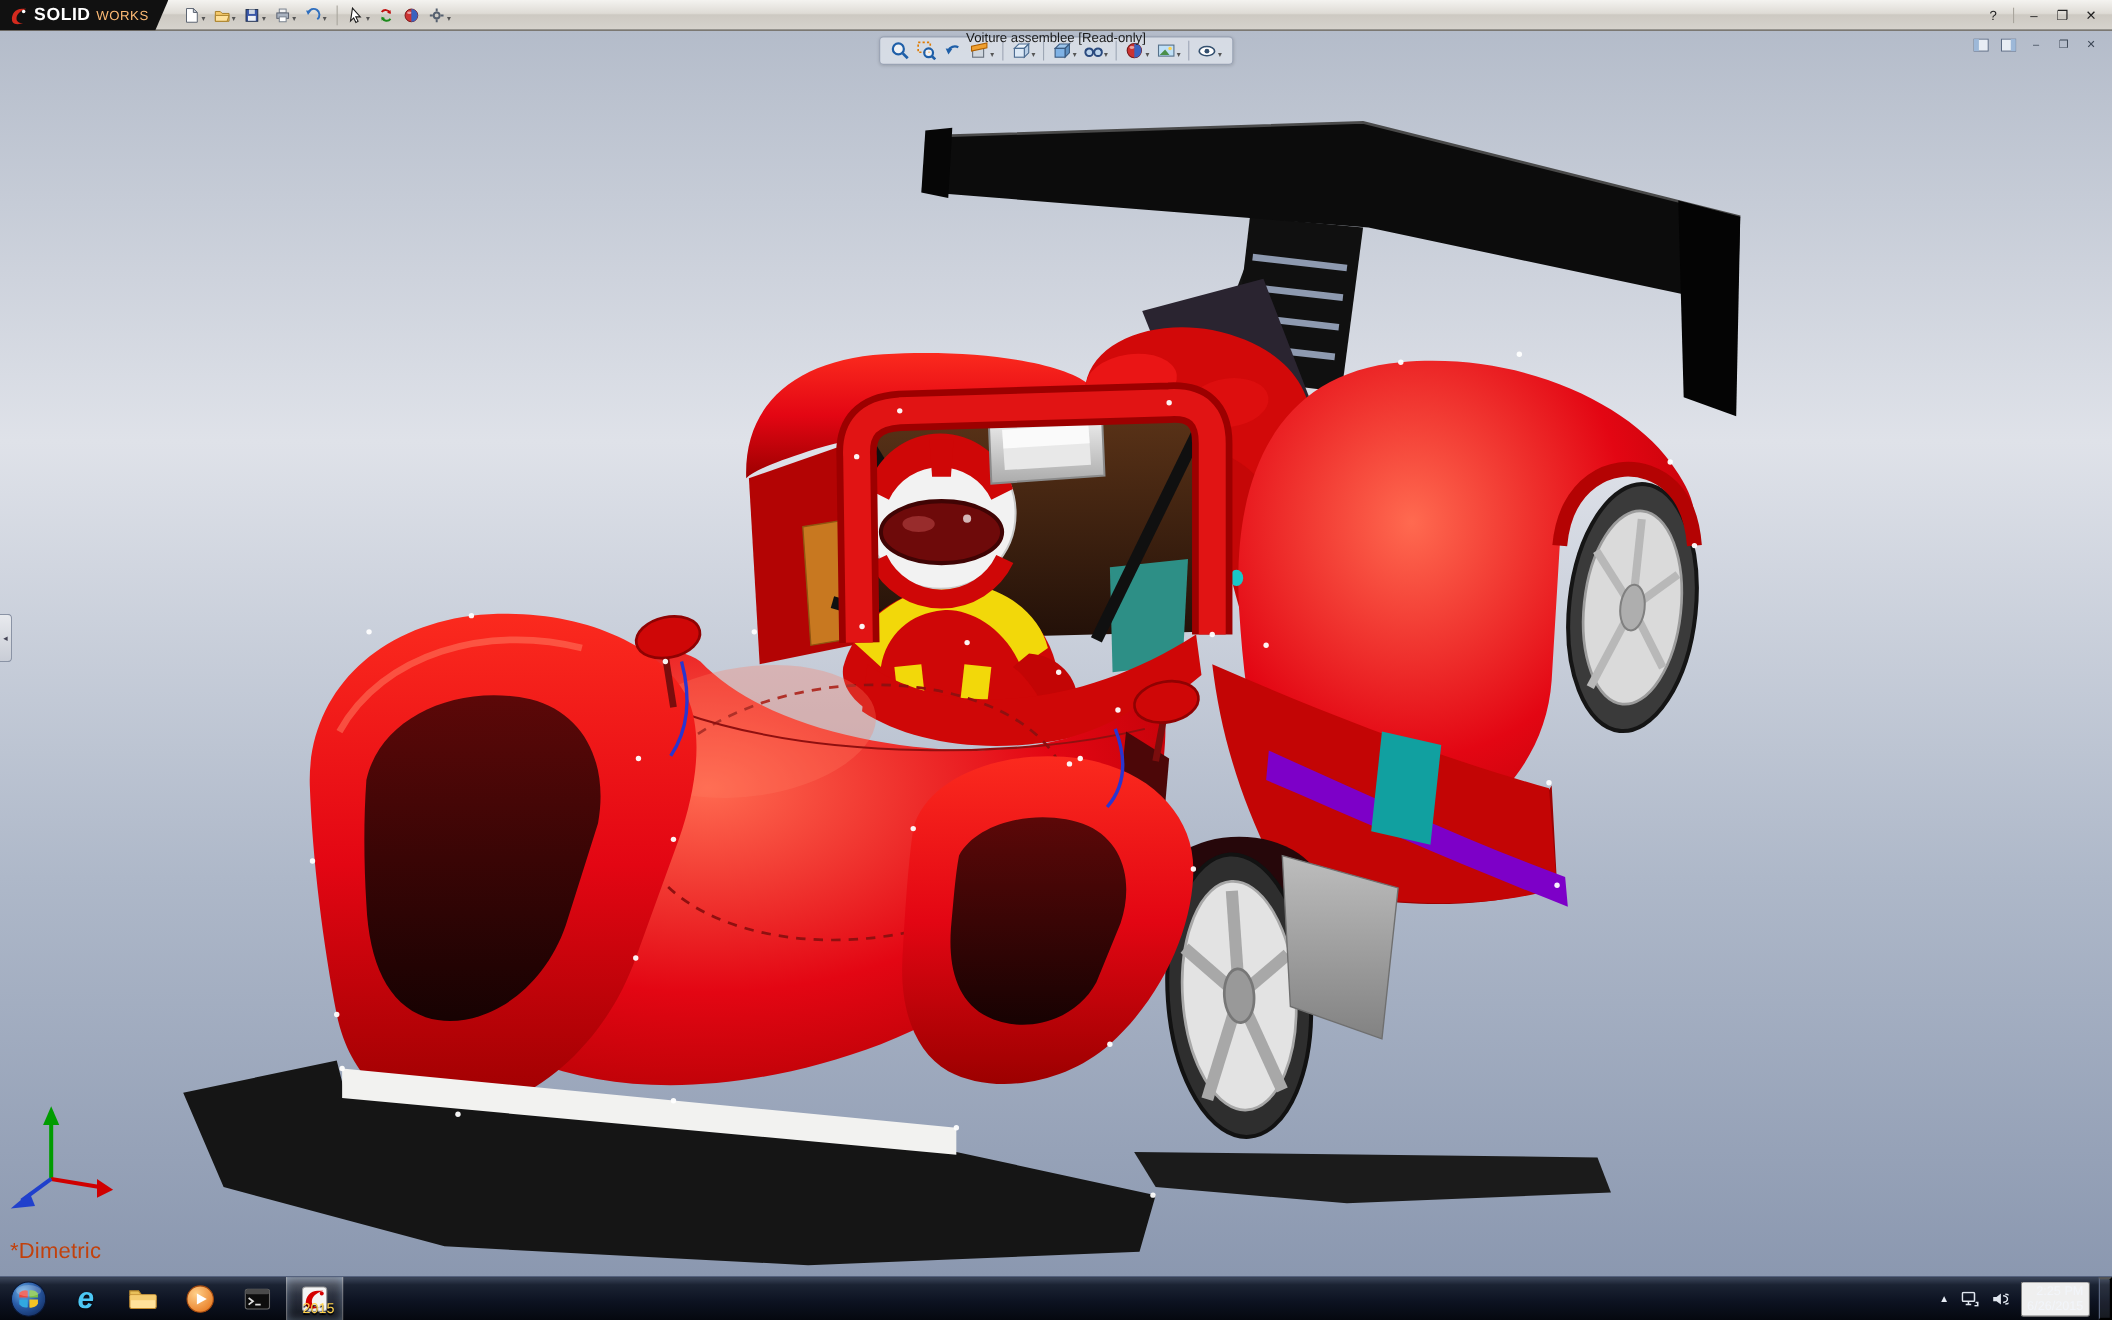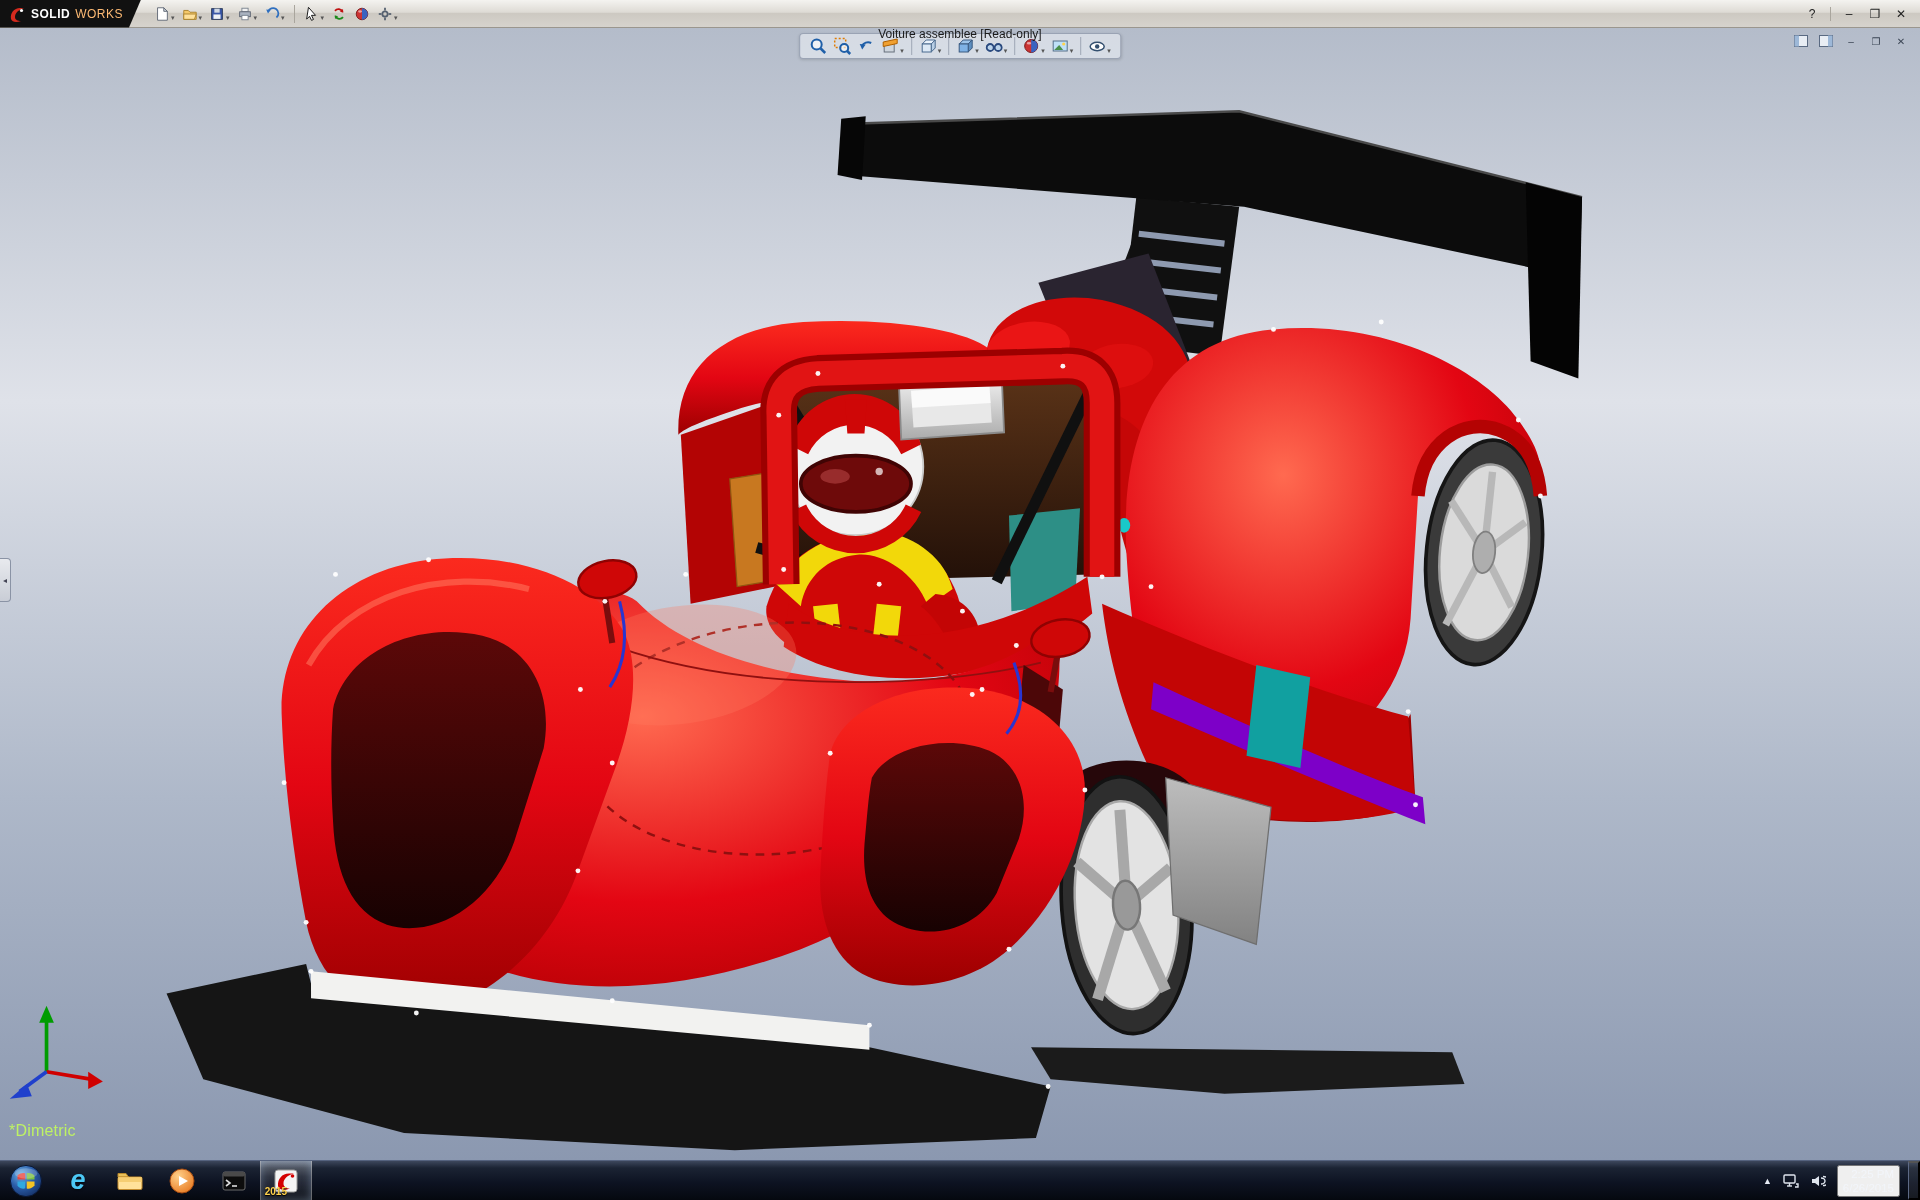--- a/index.html
+++ b/index.html
@@ -13,21 +13,21 @@
     background:linear-gradient(#f4f3f0,#dedbd5 45%,#cdc9c2 50%,#d6d3cd);
     border-bottom:1px solid #9a968e;
     display:flex; align-items:center; z-index:50;
   }
   .brand {
     height:28px; padding:0 18px 0 8px; background:#111;
     clip-path:polygon(0 0,100% 0,calc(100% - 12px) 100%,0 100%);
     display:flex; align-items:center; gap:5px; flex:0 0 auto;
   }
   .brand .mark { width:18px; height:18px; }
-  .brand .b-bold { color:#fff; font-weight:bold; font-size:12px; letter-spacing:.5px; }
+  .brand .b-bold { color:#fff; font-weight:bold; font-size:16px; letter-spacing:.5px; }
   .brand .b-light { color:#fdba74; font-size:12px; letter-spacing:.5px; }
   .tb-tools { display:flex; align-items:center; gap:1px; margin-left:10px; }
   .tb-btn { display:flex; align-items:flex-end; gap:1px; padding:2px 3px; background:transparent; border:0; cursor:default; }
   .caret { font-size:7px; color:#555; line-height:8px; }
   .tb-sep { width:1px; height:18px; background:#a9a59d; margin:0 5px; }
   .title-center {
     position:absolute; left:50%; transform:translateX(-50%);
     font-size:12px; color:#1a1a1a; line-height:28px; white-space:nowrap;margin-top:40px;
   }
   .win-ctrls { margin-left:auto; display:flex; align-items:center; gap:4px; padding-right:8px; }
@@ -53,39 +53,39 @@
     font-size:10px; color:#3c4655; background:transparent; border:0; }
 
   .left-tab {
     position:absolute; left:0; top:530px; width:11px; height:44px;
     background:linear-gradient(#e8eaee,#c9cdd6); border:1px solid #8a93a5; border-left:none;
     border-radius:0 4px 4px 0; display:flex; align-items:center; justify-content:center;
     font-size:8px; color:#445; cursor:pointer;
   }
 
   .view-label {
-    position:absolute; left:9px; bottom:20px; font-size:16px; color:#bef264; letter-spacing:.2px;
+    position:absolute; left:9px; bottom:10px; font-size:20px; color:#c2410c; letter-spacing:.2px;
   }
 
   
   .taskbar {
     position:absolute; bottom:0; left:0; width:100%; height:40px;
     background:linear-gradient(#3d475c,#1b2333 18%,#0d1322 55%,#05080f);
     border-top:1px solid #55627e; display:flex; align-items:stretch; z-index:50;
   }
   .task-btn { width:52px; display:flex; align-items:center; justify-content:center;
     background:transparent; border:0; position:relative; }
   .task-btn.active {
     background:linear-gradient(rgba(255,255,255,.30),rgba(255,255,255,.12) 40%,rgba(255,255,255,.05));
     border-left:1px solid rgba(255,255,255,.35); border-right:1px solid rgba(255,255,255,.35);
     box-shadow:inset 0 0 8px rgba(190,220,255,.35);
   }
   .ie-e { font-size:27px; font-weight:bold; font-style:italic; color:#4cc8f5;
     text-shadow:0 1px 2px rgba(0,0,0,.6); line-height:27px; }
-  .sw-badge { position:absolute; bottom:3px; right:24px; font-size:10px; font-weight:bold;
+  .sw-badge { position:absolute; bottom:3px; right:7px; font-size:13px; font-weight:normal;
     color:#ffd24c; text-shadow:0 1px 1px #000; }
   .tray { margin-left:auto; display:flex; align-items:center; gap:11px; padding:0 8px 0 4px; }
   .tray-expand { color:#e6ebf4; font-size:9px; background:transparent; border:0; }
   .tray-clock { text-align:right; color:#f2f5fa; font-size:11.5px; line-height:14px; padding:0 4px; }
   .tray-clock span { display:block; }
   .show-desktop { width:12px; height:100%; background:rgba(255,255,255,.07);
     border-left:1px solid #5d6a86; }
 </style>
 </head>
 <body>

